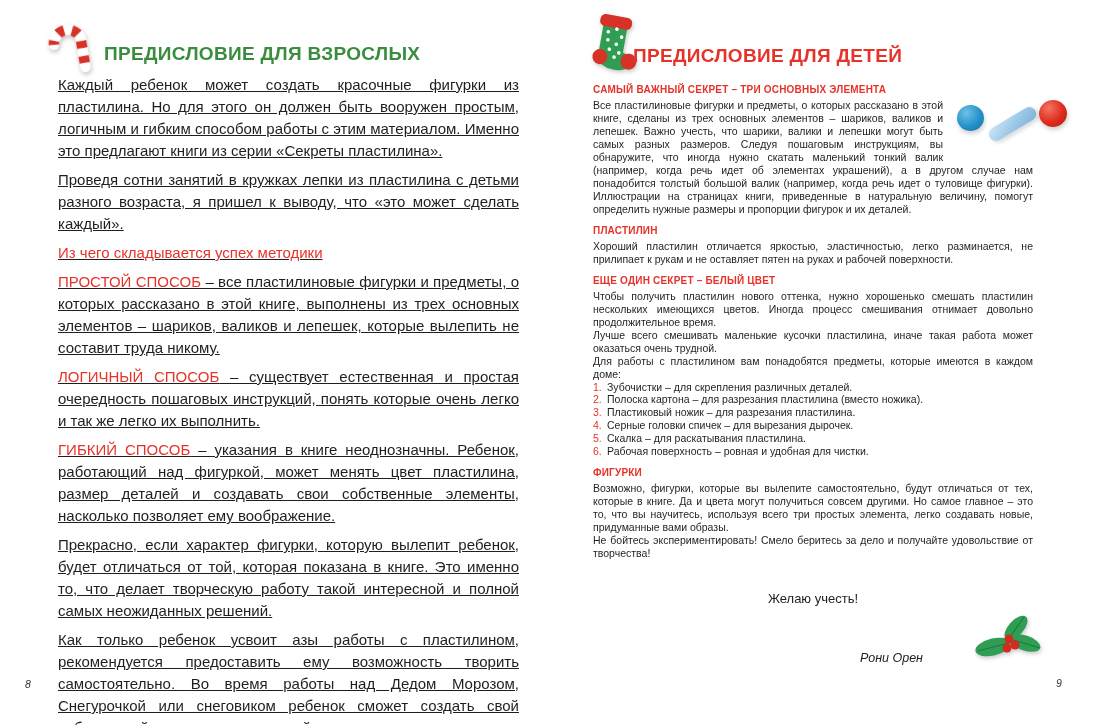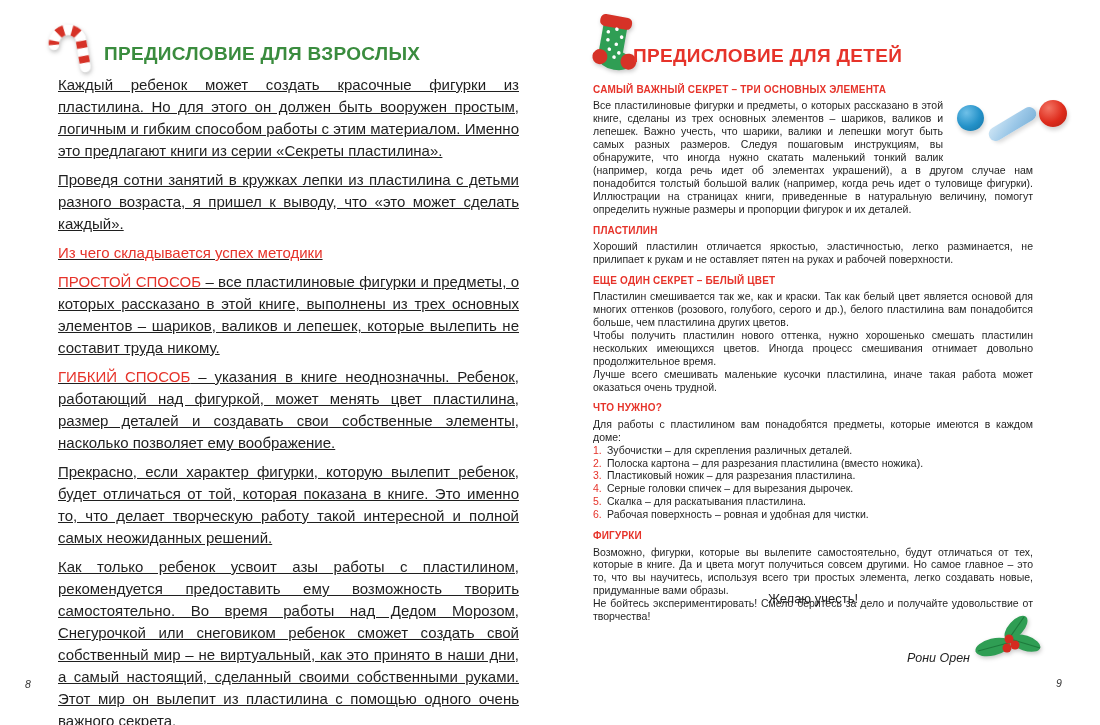--- a/index.html
+++ b/index.html
@@ -36,21 +36,21 @@
     box-shadow:1px 3px 4px rgba(0,0,0,.18);}
   .roller{position:absolute;left:35px;top:18px;width:53px;height:14px;border-radius:7px;
     background:linear-gradient(155deg,#cfe6f5 0%,#9cc8e8 55%,#7db2d8 100%);
     transform:rotate(-31deg);box-shadow:2px 3px 4px rgba(0,0,0,.15);}
   
   .icon-candy{position:absolute;left:44px;top:17px;filter:drop-shadow(1px 2px 2px rgba(0,0,0,.25));transform:rotate(4deg);}
   .icon-sock{position:absolute;left:586px;top:10px;filter:drop-shadow(1px 2px 2px rgba(0,0,0,.22));}
   .icon-holly{position:absolute;left:972px;top:610px;filter:drop-shadow(1px 2px 2px rgba(0,0,0,.22));}
   
   .wish{position:absolute;left:593px;top:591px;width:440px;text-align:center;font-size:13px;}
-  .author{position:absolute;left:860px;top:651px;width:110px;text-align:right;font-size:12.5px;font-style:italic;color:#222;}
+  .author{position:absolute;left:860px;top:651px;width:110px;text-align:left;font-size:12.5px;font-style:italic;color:#222;}
   .pageno{position:absolute;font-size:10.5px;font-style:italic;color:#333;}
   .pageno-left{left:25px;top:678px;}
   .pageno-right{left:1056px;top:677px;}
 </style>
 </head>
 <body>
 
 <div class="spread">
 
   <section>
@@ -60,20 +60,21 @@
       <path d="M10 29 A14 14 0 0 1 36 20 L43 49" fill="none" stroke="#d63227" stroke-width="10.5" stroke-dasharray="7 8" stroke-dashoffset="3"></path>
     </svg>
 
     <h1 class="page-title green" style="left:104px;top:43px;">ПРЕДИСЛОВИЕ ДЛЯ ВЗРОСЛЫХ</h1>
 
     <div class="col col-left">
       <p>Каждый ребенок может создать красочные фигурки из пластилина. Но для этого он должен быть вооружен простым, логичным и гибким способом работы с этим материалом. Именно это предлагают книги из серии «Секреты пластилина».</p>
       <p>Проведя сотни занятий в кружках лепки из пластилина с детьми разного возраста, я пришел к выводу, что «это может сделать каждый».</p>
       <p class="subhead">Из чего складывается успех методики</p>
       <p><span class="lead">ПРОСТОЙ СПОСОБ</span><span> – все пластилиновые фигурки и предметы, о которых рассказано в этой книге, выполнены из трех основных элементов – шариков, валиков и лепешек, которые вылепить не составит труда никому.</span></p>
+      <p><span class="lead">ЛОГИЧНЫЙ СПОСОБ</span><span> – существует естественная и простая очередность пошаговых инструкций, понять которые очень легко и так же легко их выполнить.</span></p>
       <p><span class="lead">ГИБКИЙ СПОСОБ</span><span> – указания в книге неоднозначны. Ребенок, работающий над фигуркой, может менять цвет пластилина, размер деталей и создавать свои собственные элементы, насколько позволяет ему воображение.</span></p>
       <p>Прекрасно, если характер фигурки, которую вылепит ребенок, будет отличаться от той, которая показана в книге. Это именно то, что делает творческую работу такой интересной и полной самых неожиданных решений.</p>
       <p>Как только ребенок усвоит азы работы с пластилином, рекомендуется предоставить ему возможность творить самостоятельно. Во время работы над Дедом Морозом, Снегурочкой или снеговиком ребенок сможет создать свой собственный мир – не виртуальный, как это принято в наши дни, а самый настоящий, сделанный своими собственными руками. Этот мир он вылепит из пластилина с помощью одного очень важного секрета.</p>
       <p>Откройте этот секрет маленькому ученику!</p>
     </div>
 
     <div class="pageno pageno-left">8</div>
   </section>
 
   <section>
@@ -108,25 +109,23 @@
           <span class="roller"></span>
           <span class="ball ball-red"></span>
         </span>
         <span>Все пластилиновые фигурки и предметы, о которых рассказано в этой книге, сделаны из трех основных элементов – шариков, валиков и лепешек. Важно учесть, что шарики, валики и лепешки могут быть самых разных размеров. Следуя пошаговым инструкциям, вы обнаружите, что иногда нужно скатать маленький тонкий валик (например, когда речь идет об элементах украшений), а в другом случае нам понадобится толстый большой валик (например, когда речь идет о туловище фигурки). Иллюстрации на страницах книги, приведенные в натуральную величину, помогут определить нужные размеры и пропорции фигурок и их деталей.</span>
       </p>
 
       <h3>ПЛАСТИЛИН</h3>
       <p>Хороший пластилин отличается яркостью, эластичностью, легко разминается, не прилипает к рукам и не оставляет пятен на руках и рабочей поверхности.</p>
 
       <h3>ЕЩЕ ОДИН СЕКРЕТ – БЕЛЫЙ ЦВЕТ</h3>
-      <p class="tight">Пластилин смешивается так же, как и краски. Так как белый цвет является основой для многих оттенков (розового, голубого, серого и др.), белого пластилина вам понадобится больше, чем пластилина других цветов.</p>
       <p class="tight">Чтобы получить пластилин нового оттенка, нужно хорошенько смешать пластилин нескольких имеющихся цветов. Иногда процесс смешивания отнимает довольно продолжительное время.</p>
       <p class="tight">Лучше всего смешивать маленькие кусочки пластилина, иначе такая работа может оказаться очень трудной.</p>
 
-      <h3>ЧТО НУЖНО?</h3>
       <p class="tight">Для работы с пластилином вам понадобятся предметы, которые имеются в каждом доме:</p>
       <div class="tool-row">
           <span class="tool-num">1.</span>
           <span class="tool-text">Зубочистки – для скрепления различных деталей.</span>
         </div>
       <div class="tool-row">
           <span class="tool-num">2.</span>
           <span class="tool-text">Полоска картона – для разрезания пластилина (вместо ножика).</span>
         </div>
       <div class="tool-row">

